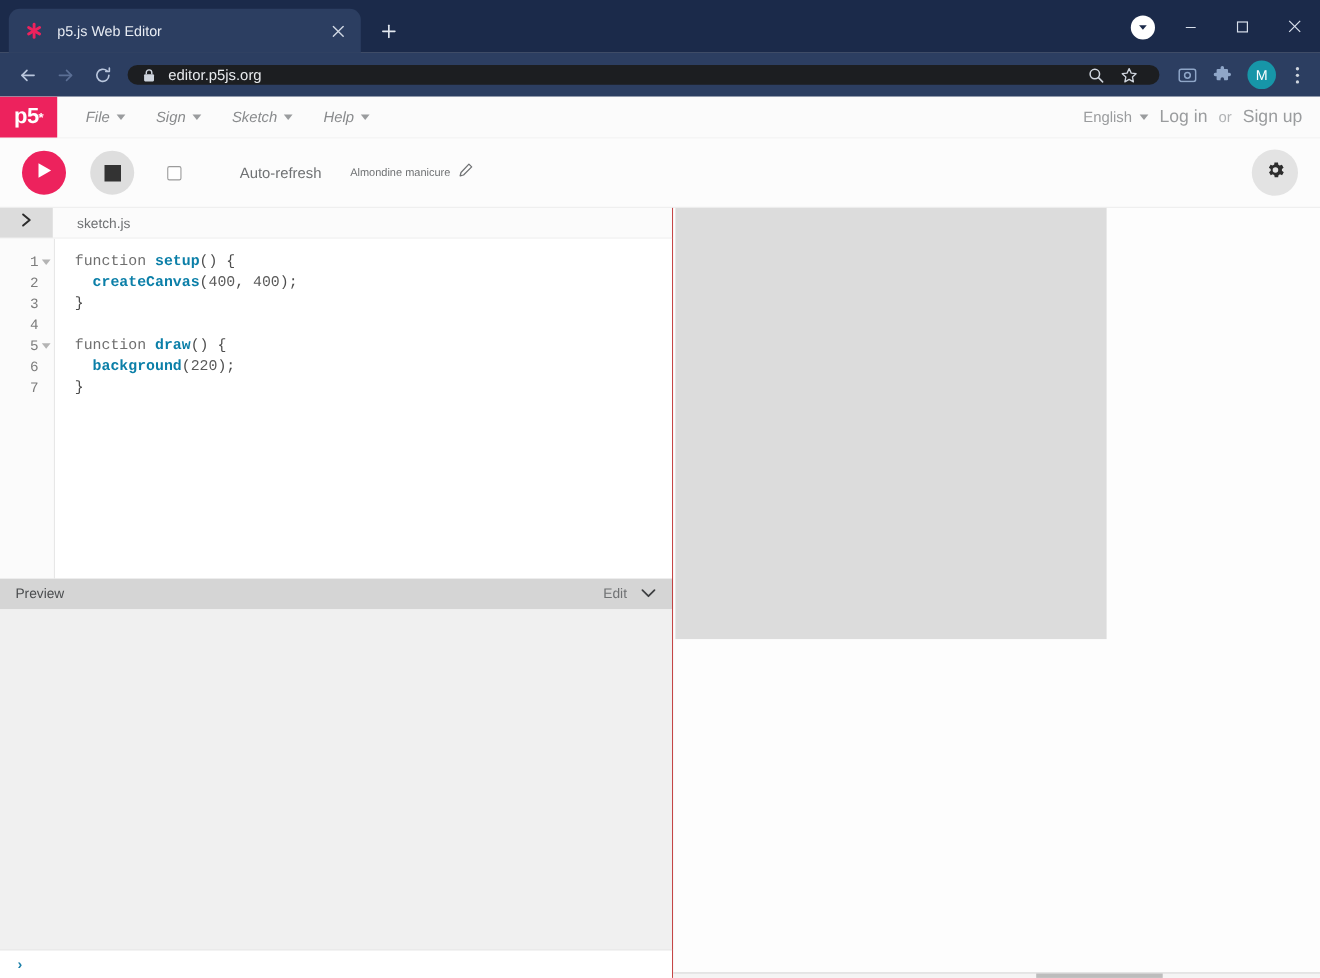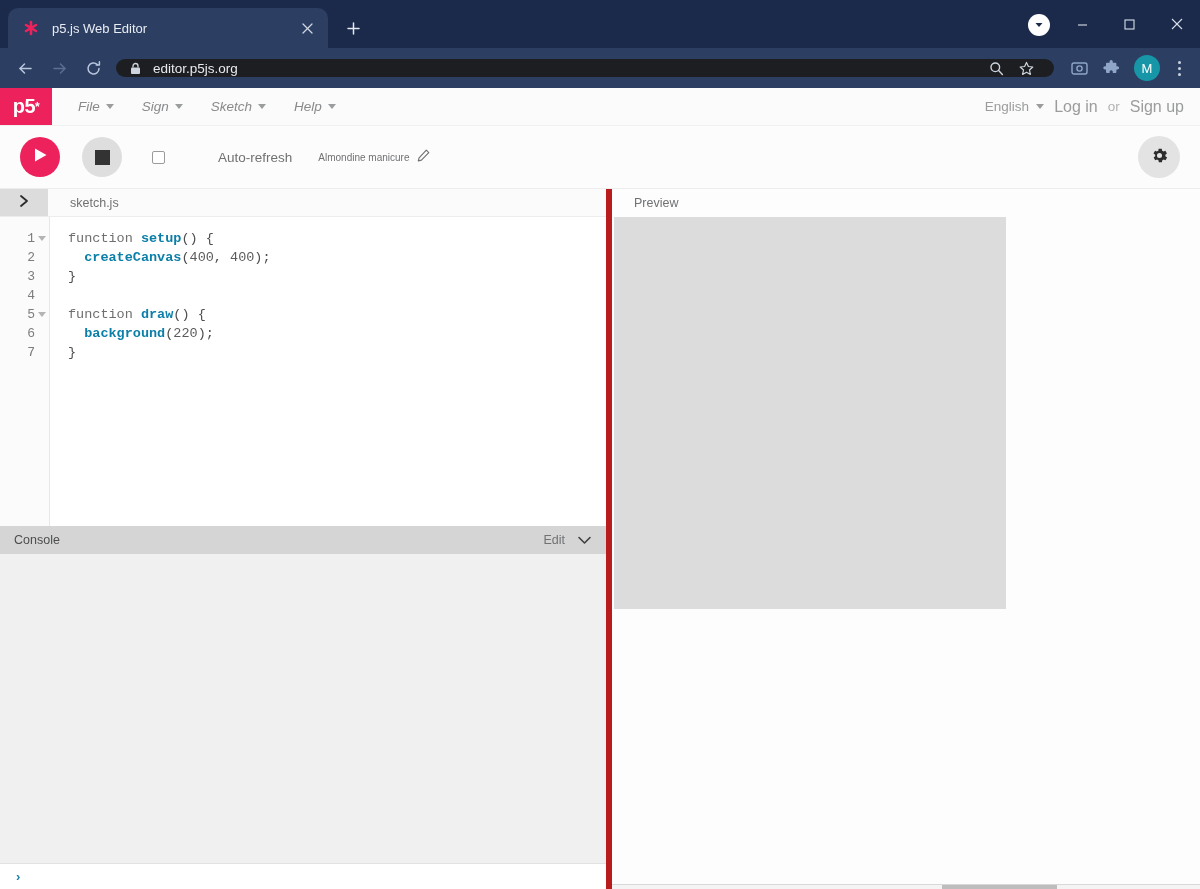--- a/index.html
+++ b/index.html
@@ -140,21 +140,21 @@
   .sketchname { display: flex; align-items: center; gap: 8px; margin-left: 26px; cursor: pointer; }
   .sketchname-text { font-size: 10px; color: #6f7173; }
   .btn-gear {
     margin-left: auto; width: 42px; height: 42px; border-radius: 50%;
     background: #e3e3e3; display: flex; align-items: center; justify-content: center;
     cursor: pointer;
   }
 
   .workspace { flex: 1; display: flex; min-height: 0; }
   .left-pane { width: 612px; display: flex; flex-direction: column; min-height: 0;
-               border-right: 6px solid #b91c1c; flex: 0 0 612px; }
+               border-right: 1px solid #b91c1c; flex: 0 0 612px; }
 
   .filebar { height: 28px; display: flex; align-items: stretch; background: #fbfbfb;
              border-bottom: 1px solid #ededed; flex: 0 0 28px; }
   .sidebar-toggle {
     width: 48px; background: #dcdcdc; display: flex; align-items: center;
     justify-content: center; cursor: pointer; color: #2b2b2b;
   }
   .filename { display: flex; align-items: center; padding-left: 22px;
               font-size: 12.5px; color: #6f7173; }
 
@@ -441,40 +441,37 @@
               </div>
             <div class="ln">
                 <span>7</span>
                 <span class="fold empty"></span>
               </div>
           </div>
           <div class="code" id="code-area"><div style="height: 19px;"><span class="tok-kw">function </span><span class="tok-fn">setup</span><span class="tok-punc">() {</span></div><div style="height: 19px;"><span class="tok-punc">  </span><span class="tok-fn">createCanvas</span><span class="tok-punc">(</span><span class="tok-num">400</span><span class="tok-punc">, </span><span class="tok-num">400</span><span class="tok-punc">);</span></div><div style="height: 19px;"><span class="tok-punc">}</span></div><div style="height: 19px;">&nbsp;</div><div style="height: 19px;"><span class="tok-kw">function </span><span class="tok-fn">draw</span><span class="tok-punc">() {</span></div><div style="height: 19px;"><span class="tok-punc">  </span><span class="tok-fn">background</span><span class="tok-punc">(</span><span class="tok-num">220</span><span class="tok-punc">);</span></div><div style="height: 19px;"><span class="tok-punc">}</span></div></div>
         </div>
 
         <div class="console-head">
-          <span class="console-title">Console</span>
+          <span class="console-title">Preview</span>
           <div class="console-actions">
             <span class="console-clear">Edit</span>
             <span>
               <svg width="15" height="10" viewBox="0 0 15 10">
                   <polyline points="2,2.5 7.5,8 13,2.5" fill="none" stroke="#3d3f41" stroke-width="1.6" stroke-linecap="round" stroke-linejoin="round"></polyline>
                 </svg>
             </span>
           </div>
         </div>
         <div class="console-body"></div>
         <div class="console-input">
           <span class="prompt-chevron">›</span>
         </div>
       </div>
 
       <div class="right-pane">
-        <div class="preview-head">
-          <span class="preview-label">Preview</span>
-        </div>
         <div class="preview-body">
           <div class="canvas" style="background: rgb(220, 220, 220);"></div>
         </div>
         <div class="hscroll">
           <div class="hscroll-thumb"></div>
         </div>
       </div>
 
     </div>
   </div>

